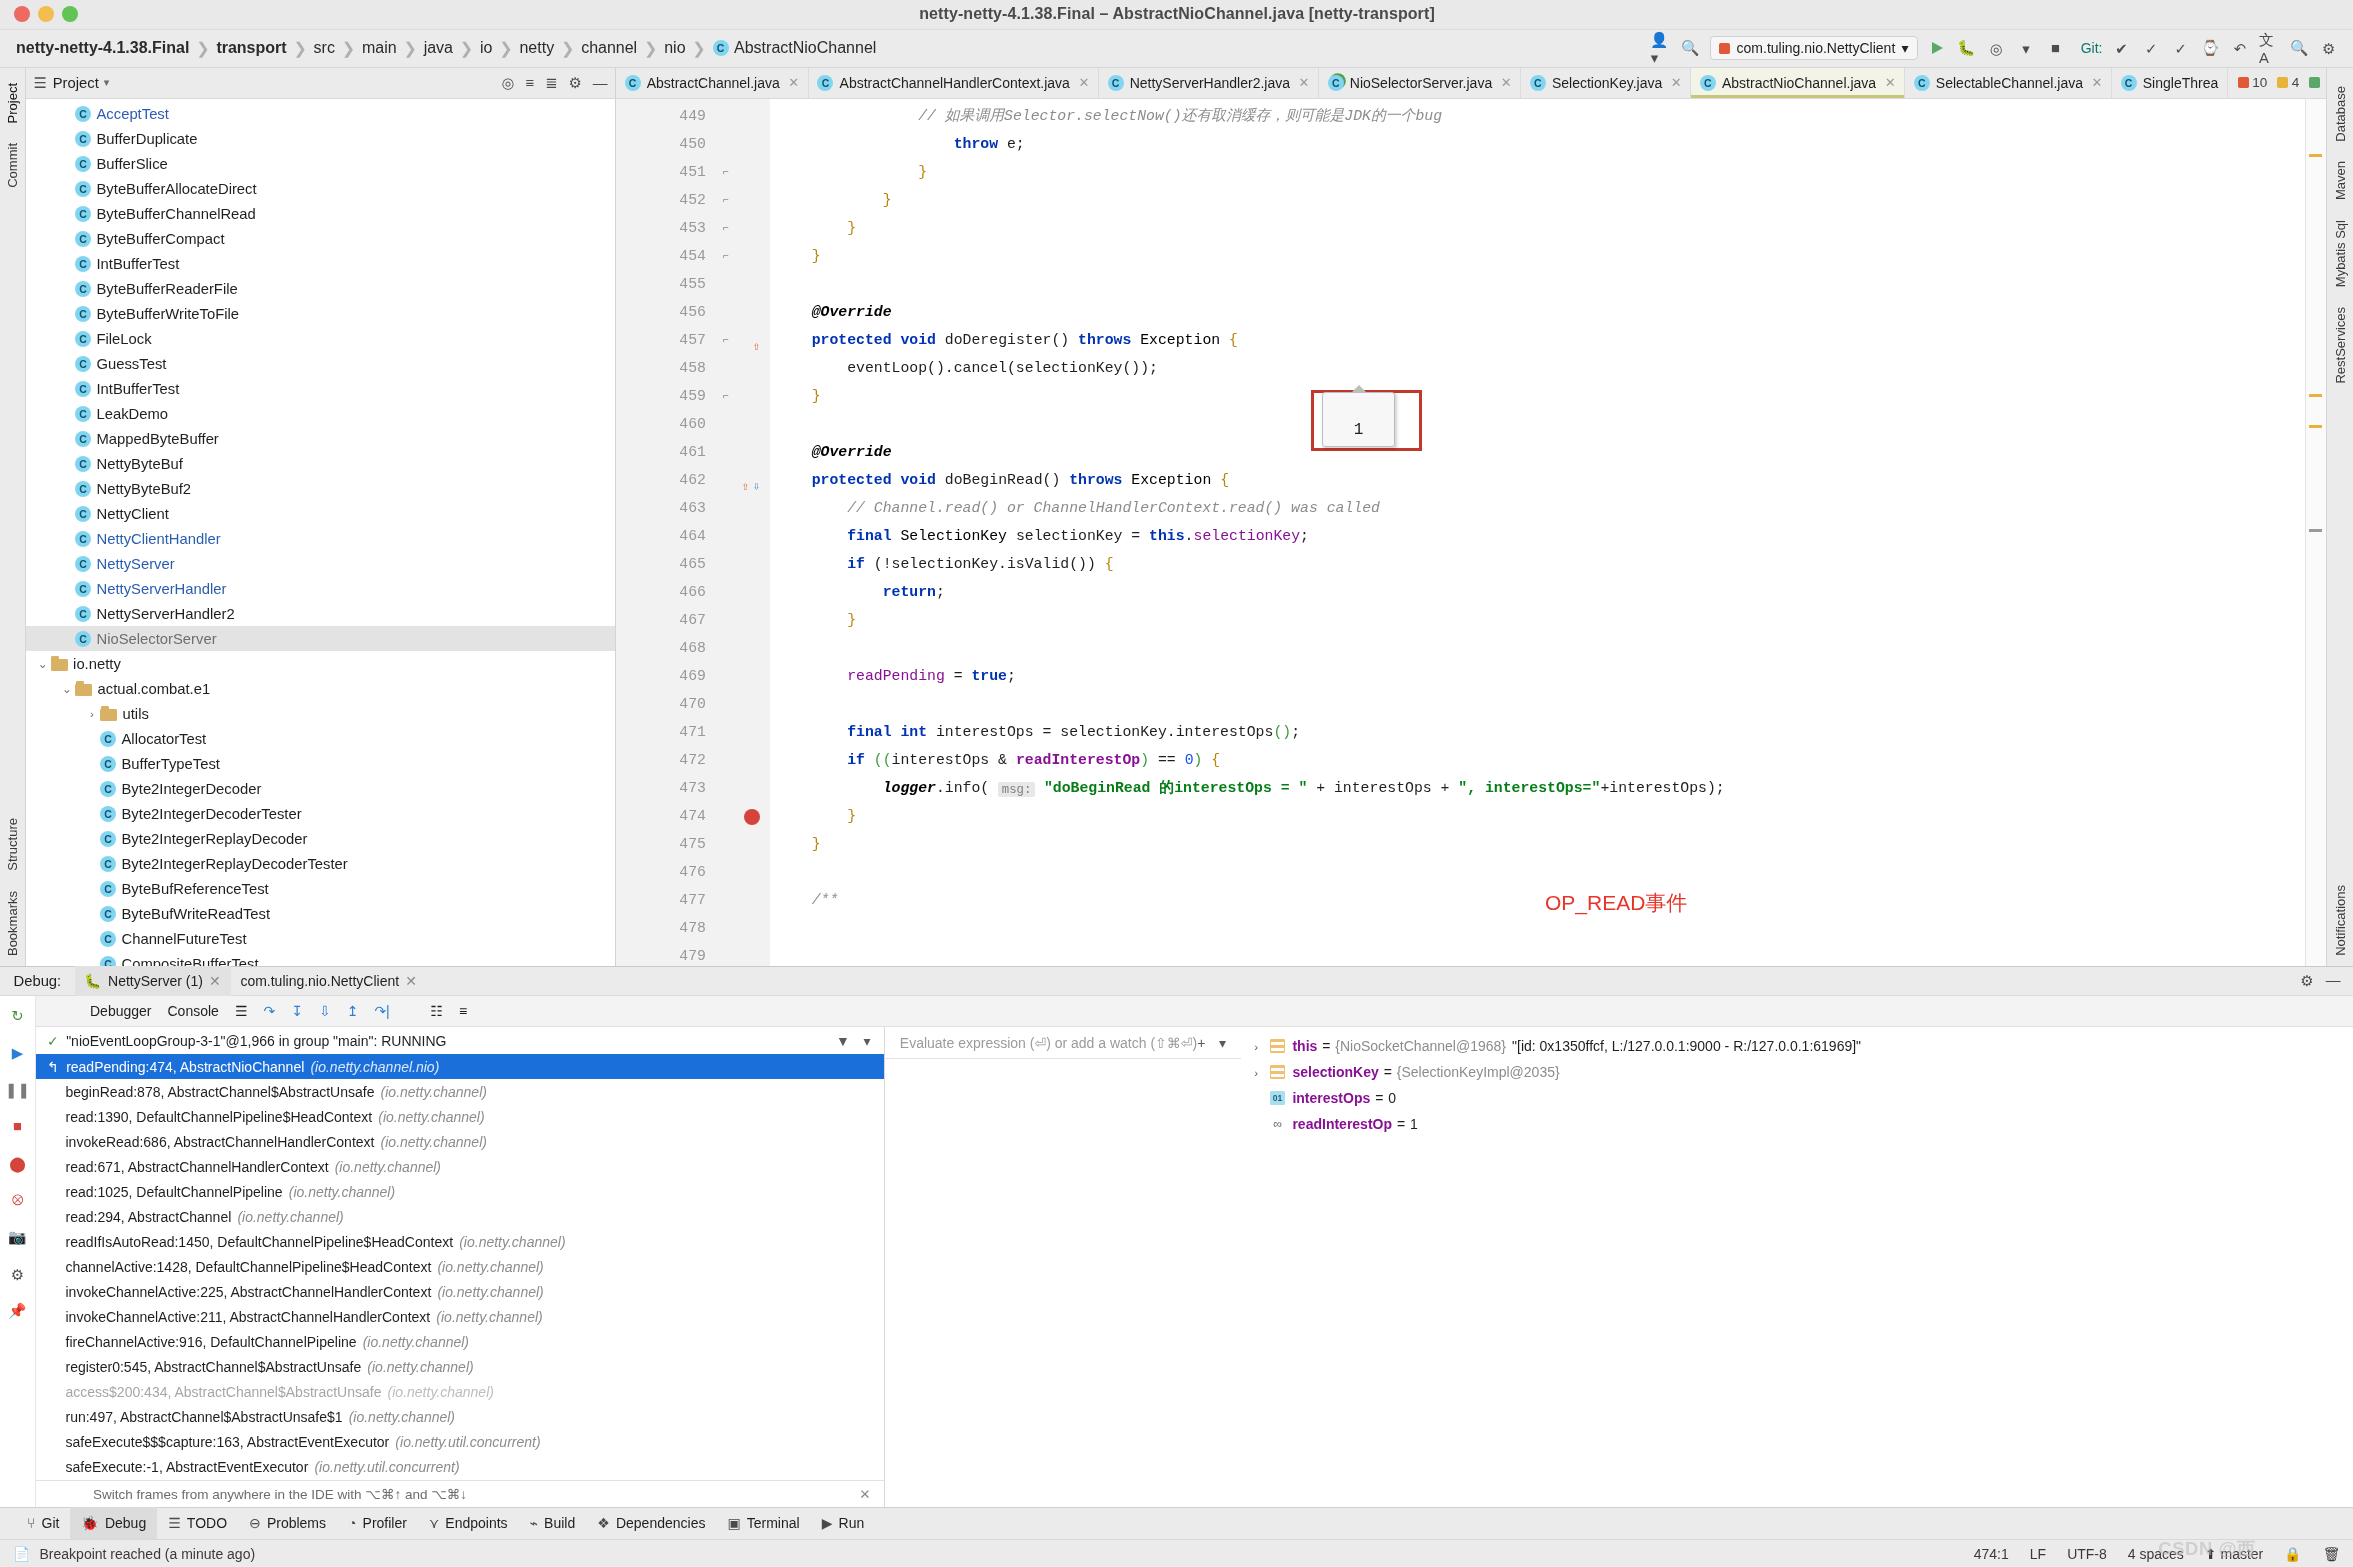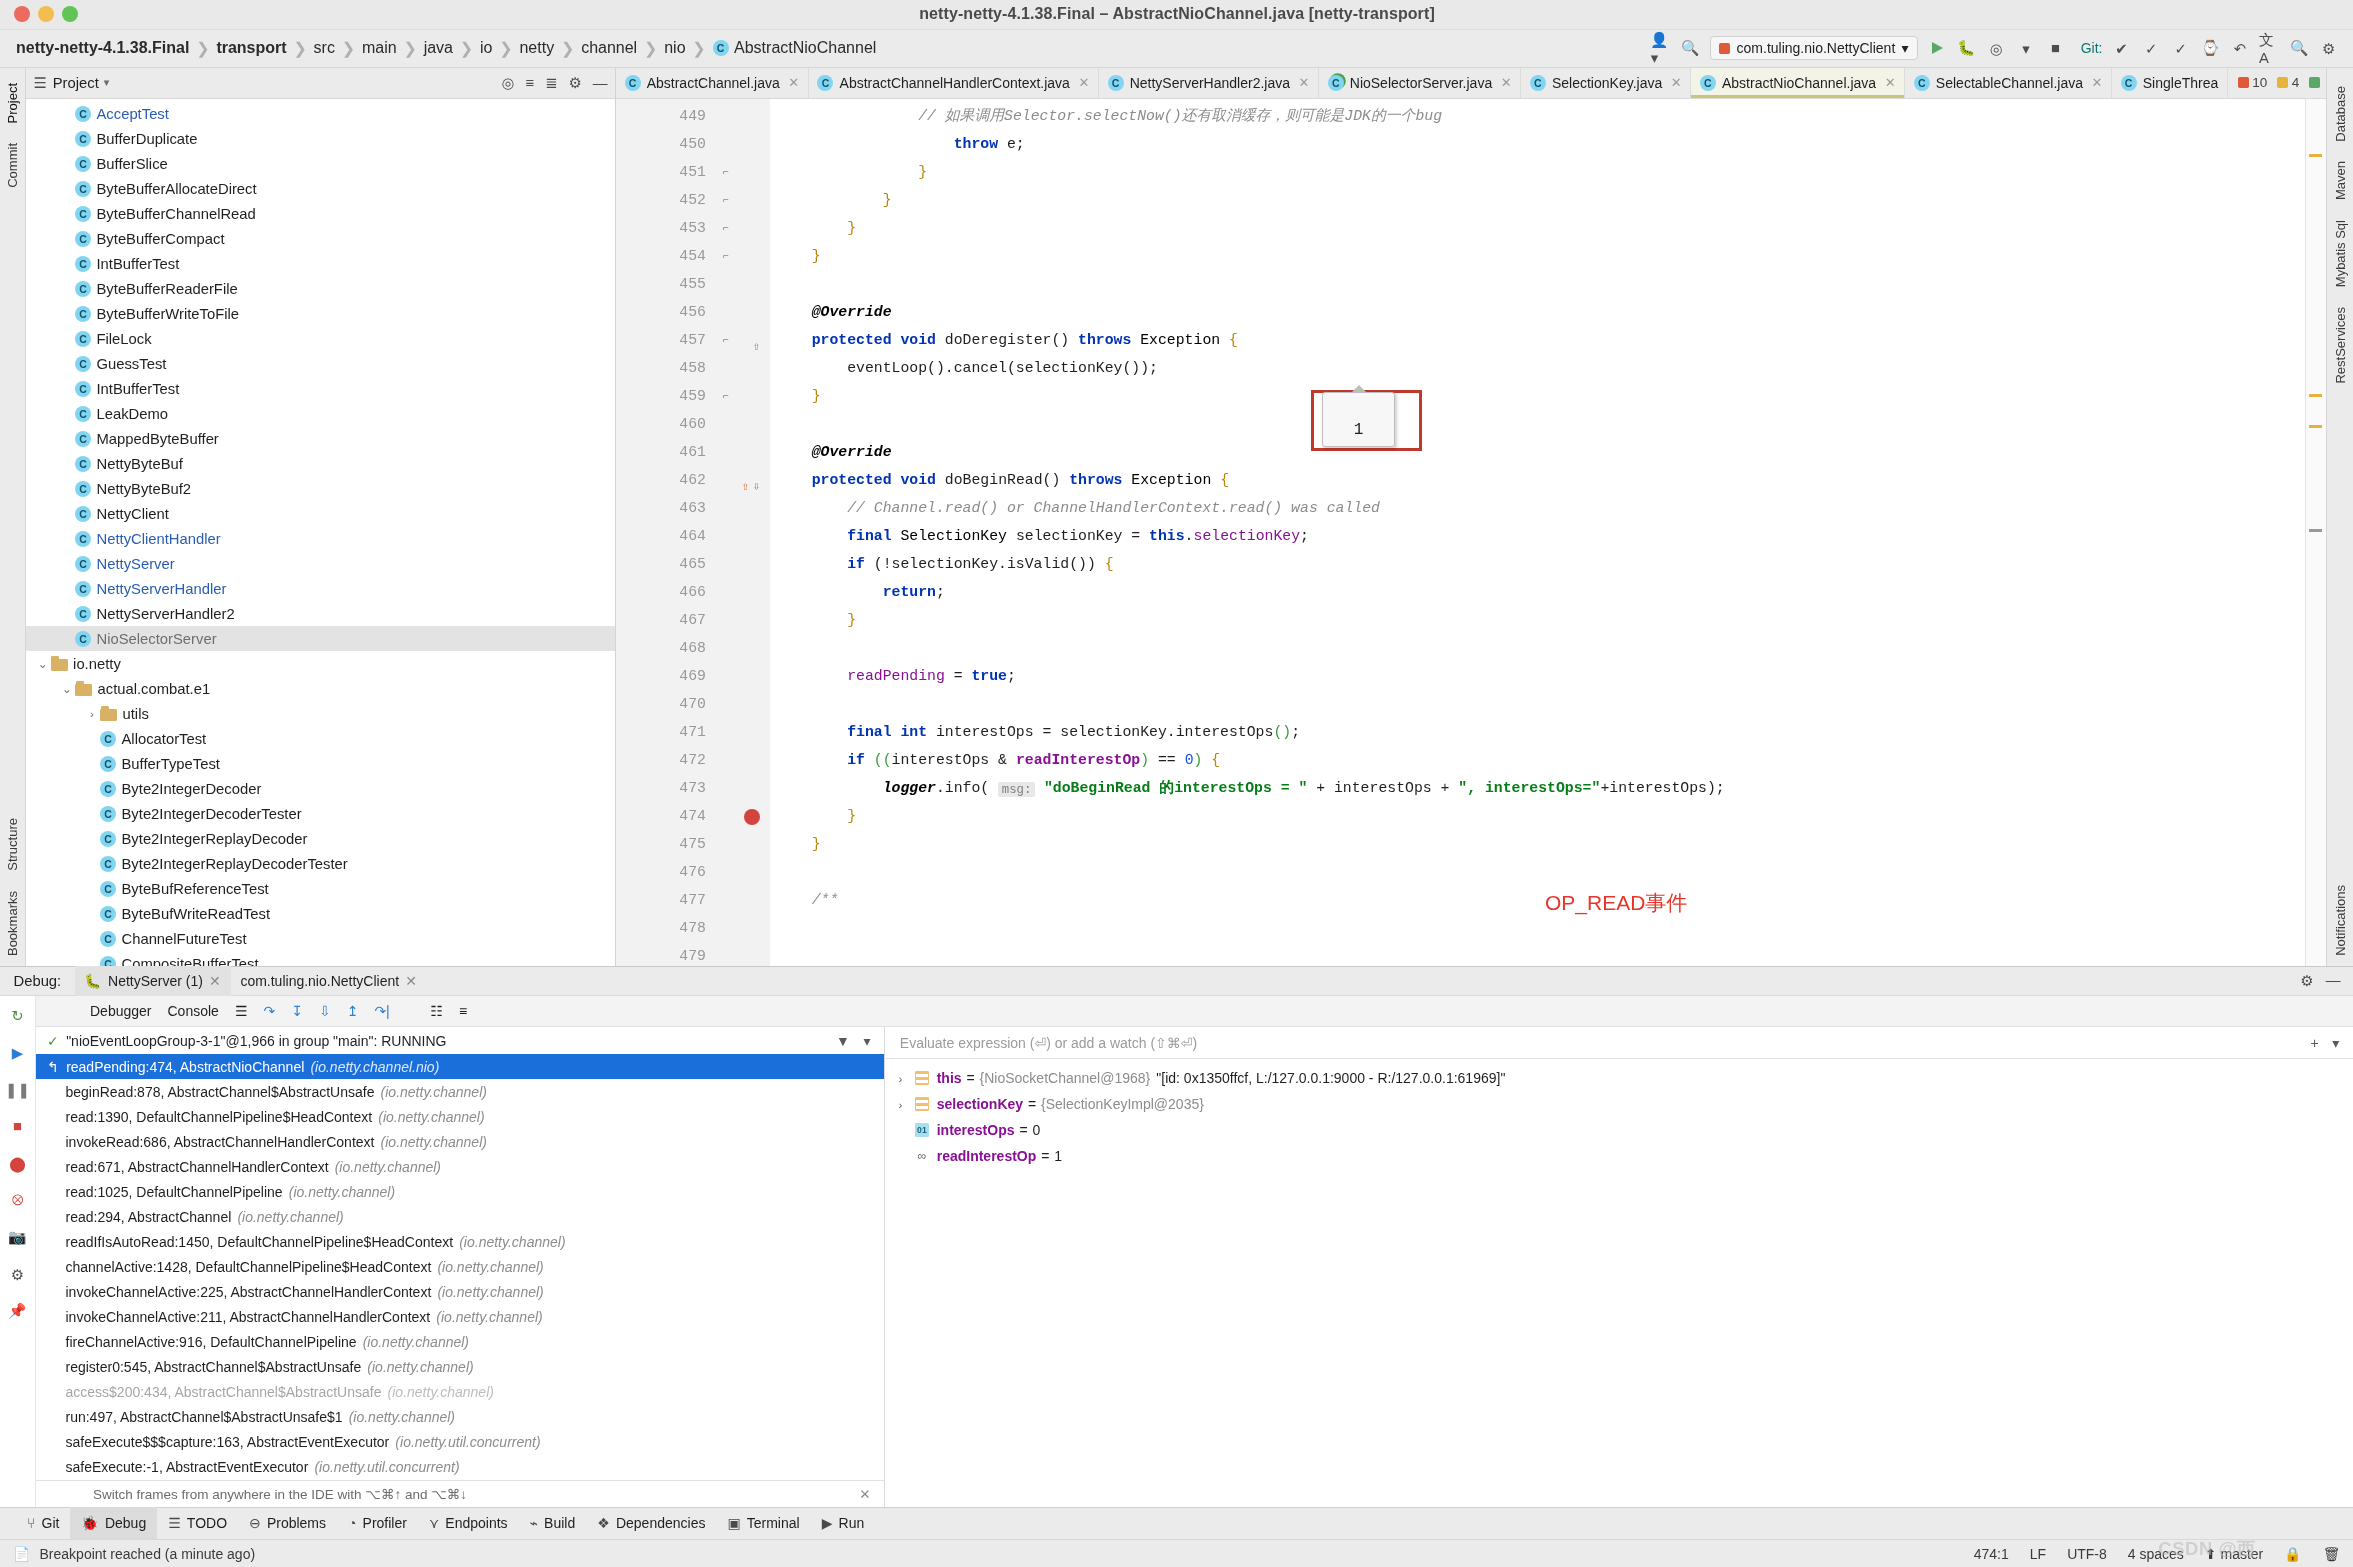--- a/index.html
+++ b/index.html
@@ -221,21 +221,21 @@
   .frow.dim{ color:#a6a6a6; }
   .fpkg{ color:#8c8c8c; font-style:italic; margin-left:6.1px;}
   .frow.sel .fpkg{ color:#dbe9ff; }
   .frow.dim .fpkg{ color:#bdbdbd; }
   .frames-hint{
     height:27px; border-top:0.6px solid #e2e2e2; display:flex;align-items:center;
     padding-left:57px; font-size:13.5px; color:#6c6c6c; background:#fff; position:relative;
   }
   .hint-x{ position:absolute; right:13.5px; color:#8a8a8a; font-size:13.5px;}
 
-  .vars{ flex:1; display:flex; flex-direction:column; min-width:0; }
+  .vars{ flex:1; display:flex; flex-direction:row; min-width:0; }
   .watchrow{
     height:32px; display:flex; align-items:center; padding-left:14.8px;
     font-size:14px; color:#9b9b9b; border-bottom:0.6px solid #e3e3e3;
   }
   .watch-right{ margin-left:auto; display:flex; gap:13.5px; padding-right:14.8px; color:#5a5a5a;}
   .vrow{ height:26px; display:flex; align-items:center; padding-left:13.5px; font-size:14px;
          white-space:nowrap;}
   .varrow-chev{ width:16px; color:#5a5a5a; font-size:11.7px;}
   .vicon{ width:14.8px;height:14.8px;margin-right:7.4px;flex:none; display:flex;align-items:center;justify-content:center;}
   .vic-obj{ background:linear-gradient(#f0c070,#f0c070); border-radius:1.2px; position:relative; }

